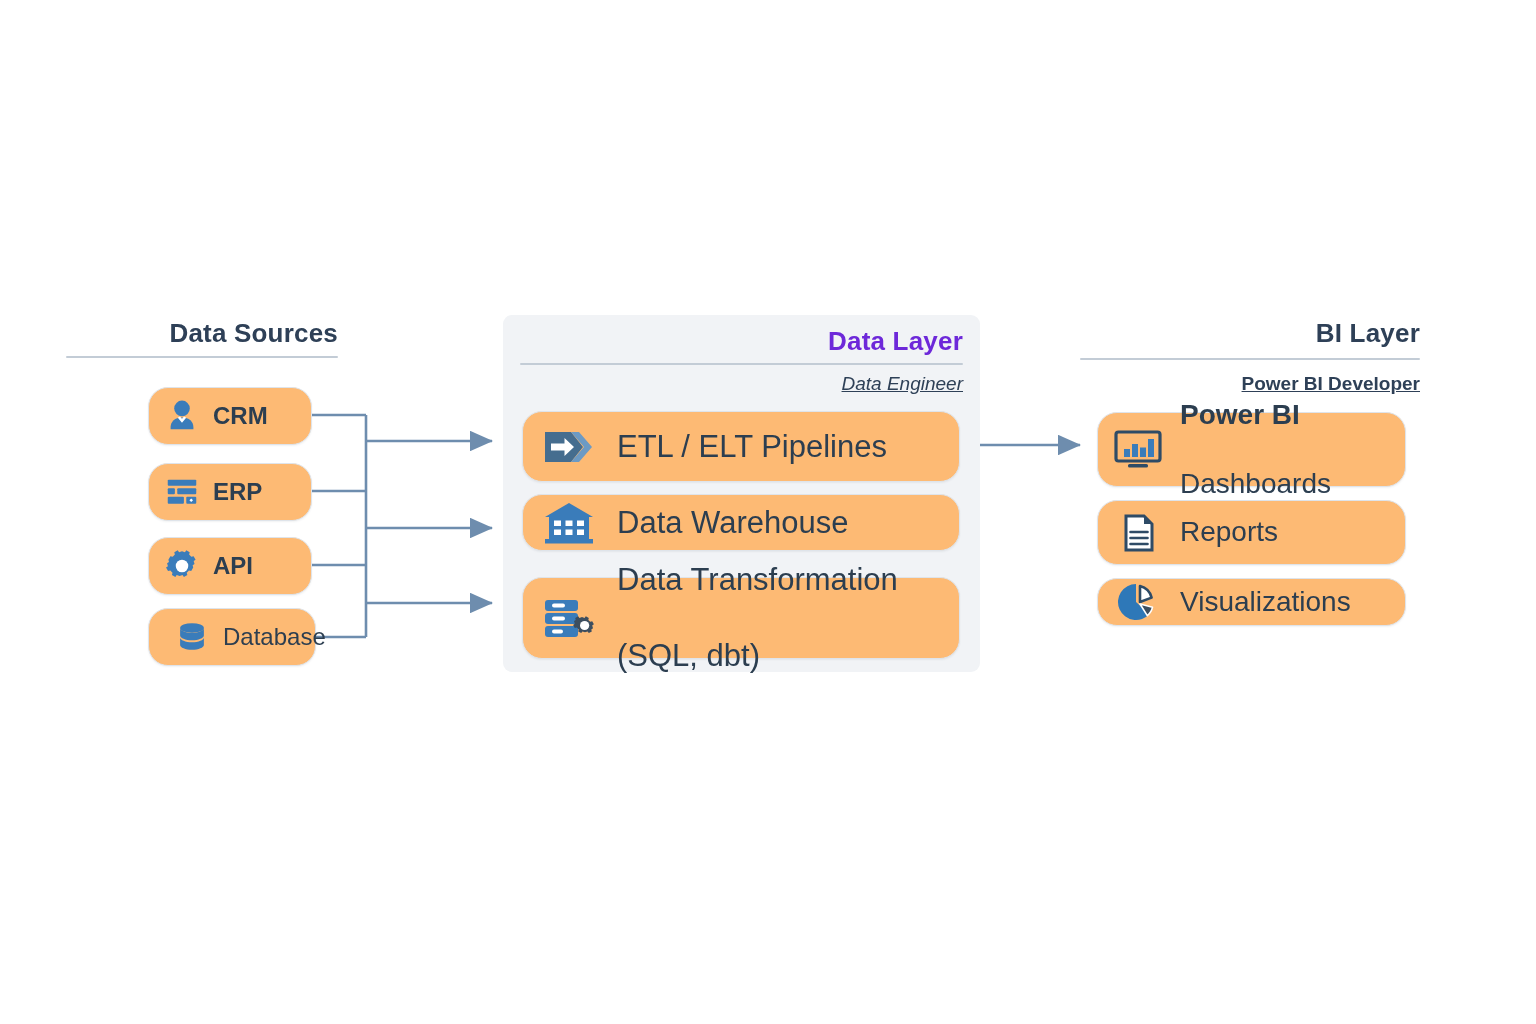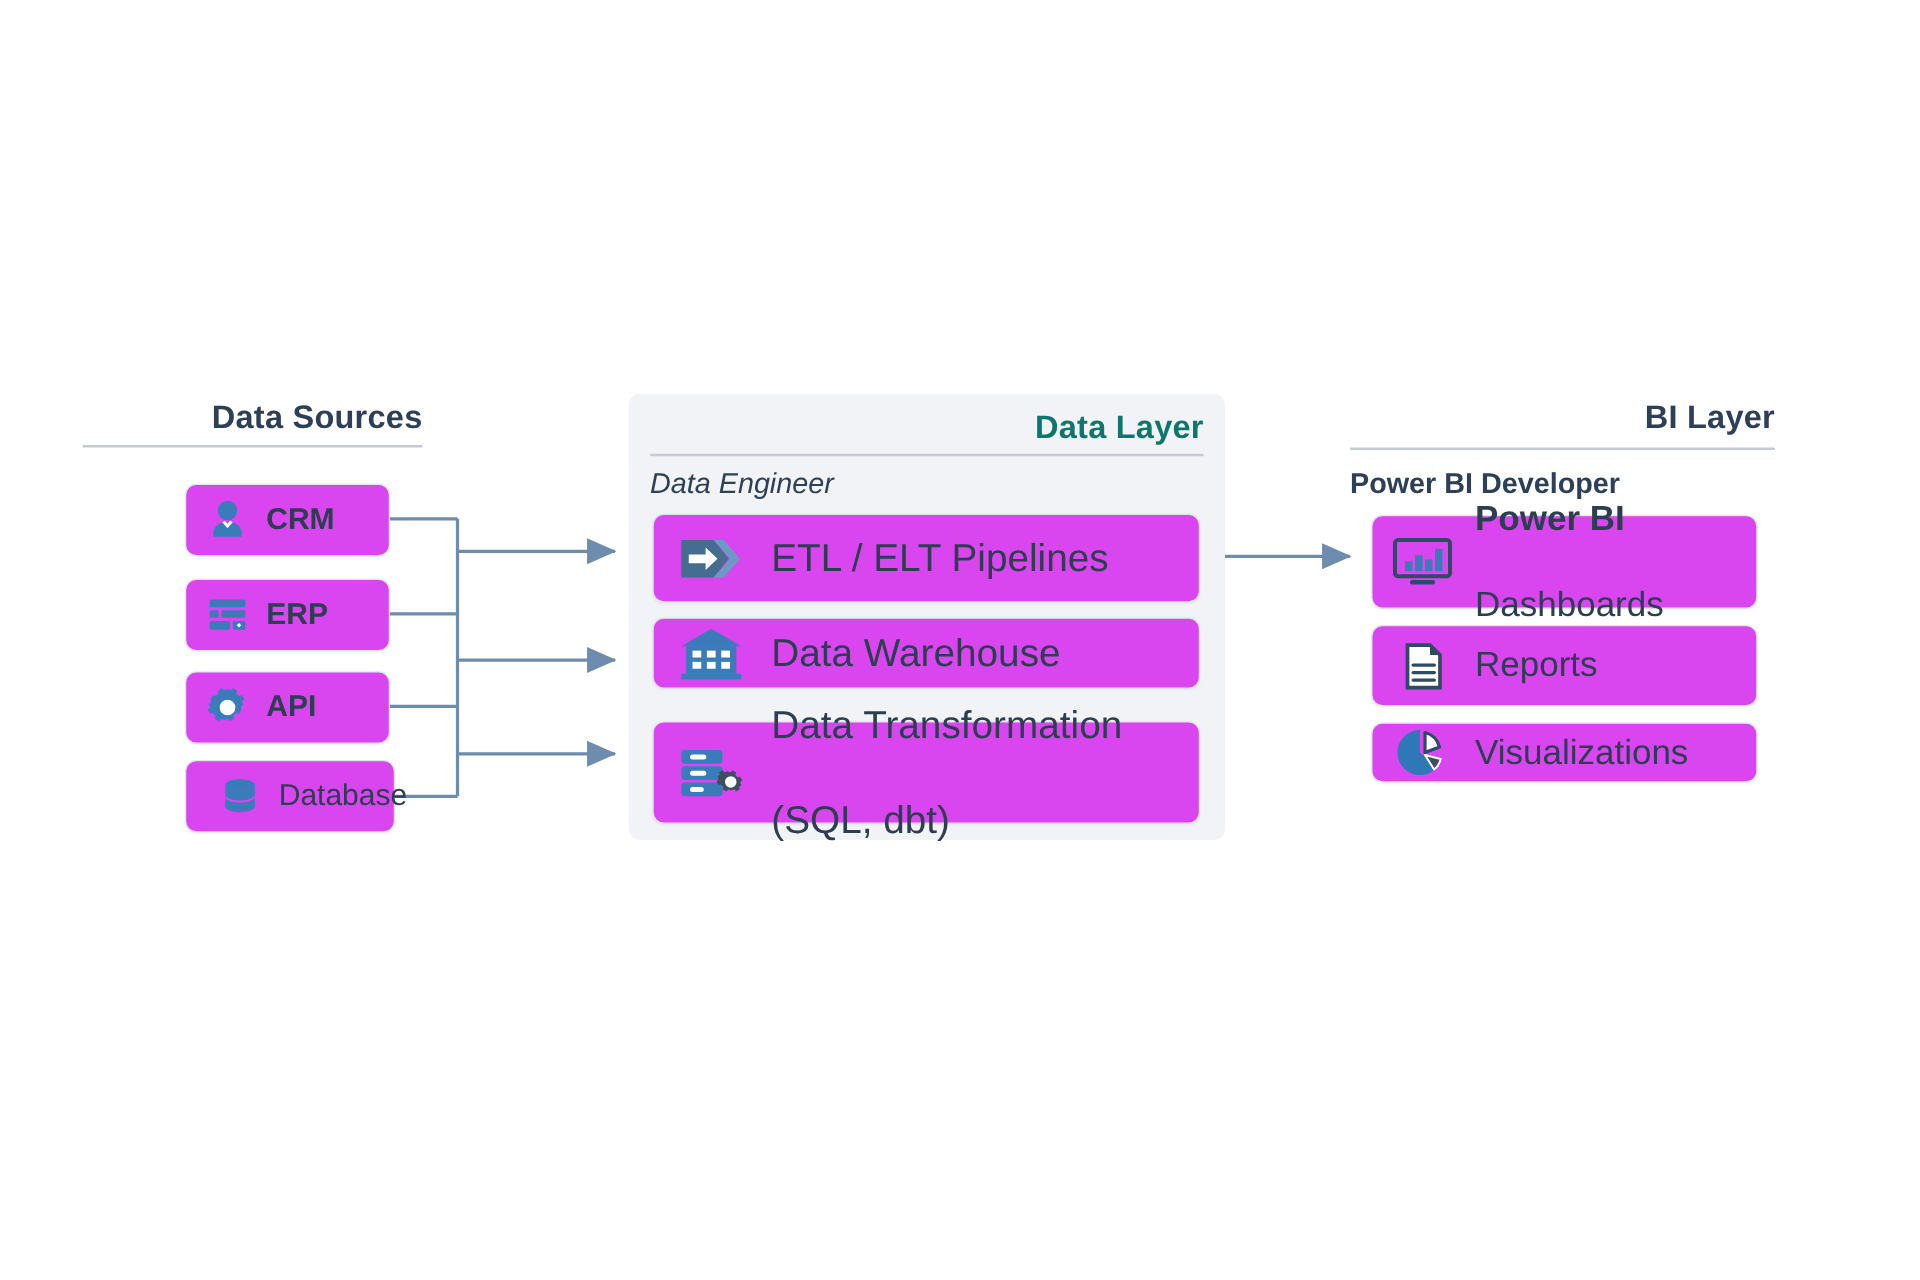--- a/index.html
+++ b/index.html
@@ -24,56 +24,57 @@
   
   .col-title {
     position: absolute;
     font-size: 26px;
     font-weight: bold;
     color: #2e4057;
     text-align: right;
     letter-spacing: 0.2px;
     white-space: nowrap;
   }
-  .col-title.accent { color: #0f766e; }
+  .col-title.accent { color: #6d28d9; }
 
   .divider {
     position: absolute;
     height: 2px;
     background: #c3ccd6;
     border-radius: 1px;
   }
 
   .sub-title {
     position: absolute;
-    font-size: 23px;
+    font-size: 19px;
     color: #2e4057;
-    text-align: left;
+    text-align: right;
     white-space: nowrap;
+    text-decoration: underline;
   }
   .sub-title.italic { font-style: italic; }
   .sub-title.bold { font-weight: bold; }
 
   
   #data-layer-panel {
     position: absolute;
     left: 503px;
     top: 315px;
     width: 477px;
     height: 357px;
     background: #f1f3f6;
     border-radius: 9px;
   }
 
   
   .card {
     position: absolute;
-    background: #d946ef;
+    background: #fdba74;
     border: 1.6px solid #dfe4ea;
-    border-radius: 9px;
+    border-radius: 20px;
     box-sizing: border-box;
     display: flex;
     align-items: center;
     box-shadow: 0 1px 2px rgba(60,70,90,0.07);
   }
   .card .icon-wrap {
     flex: 0 0 auto;
     display: flex;
     align-items: center;
     justify-content: center;

